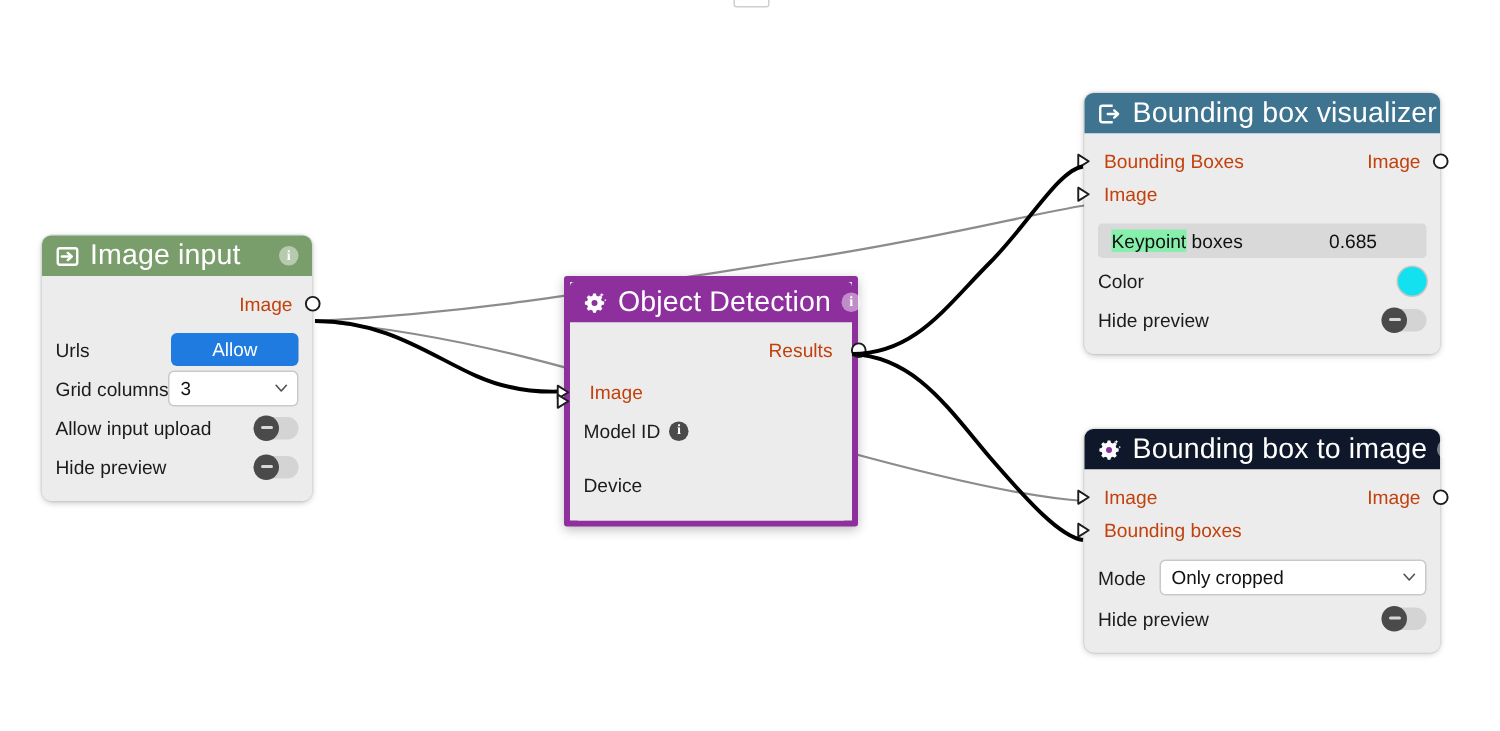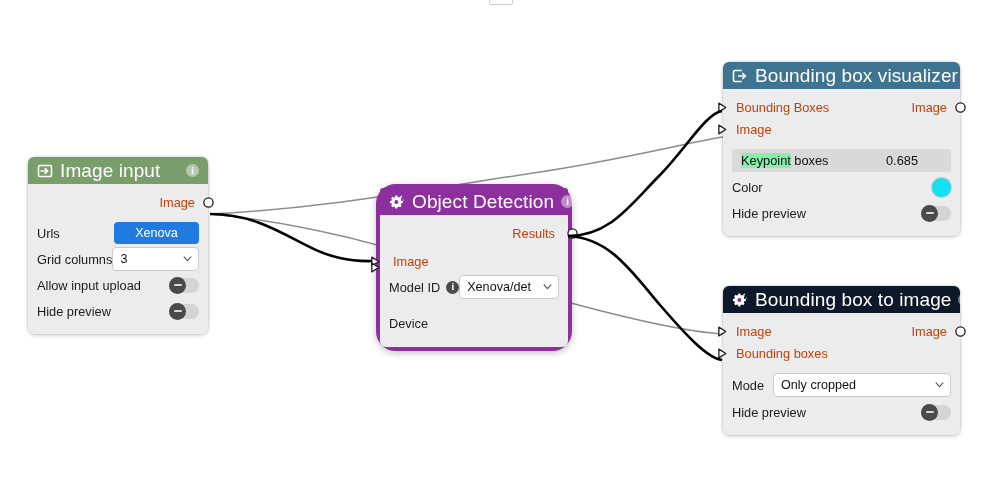--- a/index.html
+++ b/index.html
@@ -30,21 +30,21 @@
   
   .node {
     position: absolute;
     background: #ececec;
     border-radius: 7px;
     box-shadow: 0 1px 4px rgba(0,0,0,0.22), 0 0 0 1px rgba(0,0,0,0.06);
     overflow: visible;
   }
   .node.selected {
     border: 4px solid #8e2f9e;
-    border-radius: 20px;
+    border-radius: 2px;
     box-shadow: 0 2px 7px rgba(0,0,0,0.25);
   }
   .node-header {
     height: 27px;
     display: flex; align-items: center;
     gap: 7px; padding: 0 9px 0 9px;
     border-radius: 6px 6px 0 0;
     color: #ffffff;
   }
   .node.selected .node-header { border-radius: 3px 3px 0 0; }
@@ -197,21 +197,21 @@
         <span class="port out">
           <svg viewBox="0 0 12 12">
               <circle cx="6" cy="6" r="5" fill="#ffffff" stroke="#1c1c1c" stroke-width="1.4"></circle>
             </svg>
         </span>
       </div>
       <div class="gap"></div>
       <div class="w-row">
         <span class="w-label">Urls</span>
         <span class="w-spacer"></span>
-        <button class="btn-blue" style="width:85px;">Xenova</button>
+        <button class="btn-blue" style="width:85px;">Allow</button>
       </div>
       <div class="w-row">
         <span class="w-label">Grid columns</span>
         <span class="w-spacer"></span>
         <span class="select" style="width:72px;">
           <span>3</span>
           <svg class="chev" viewBox="0 0 10 7">
             <path d="M1 1 L5 5.4 L9 1" fill="none" stroke="#555" stroke-width="1.3" stroke-linecap="round" stroke-linejoin="round"></path>
           </svg>
         </span>
@@ -265,26 +265,20 @@
       </div>
       <div class="w-row" style="height:26px;">
         <span class="port in" style="left:-10px;">
           <svg viewBox="0 0 12 12">
               <path d="M2 1.2 L9.6 6 L2 10.8 Z" fill="#ffffff" stroke="#1c1c1c" stroke-width="1.4" stroke-linejoin="round"></path>
             </svg>
         </span>
         <span class="w-label">Model ID</span>
         <span class="info-badge" style="background:#4a4a4a; margin-left:6px;">i</span>
         <span class="w-spacer"></span>
-        <span class="select" style="width:84px;">
-          <span>Xenova/det</span>
-          <svg class="chev" viewBox="0 0 10 7">
-            <path d="M1 1 L5 5.4 L9 1" fill="none" stroke="#555" stroke-width="1.3" stroke-linecap="round" stroke-linejoin="round"></path>
-          </svg>
-        </span>
       </div>
       <div class="gap"></div>
       <div class="w-row" style="height:26px;justify-content:flex-end;">
         <span class="w-label">Device</span>
         <span class="w-spacer"></span>
       </div>
     </div>
   </div>
 
   <div class="node" style="left:723px; top:62px; width:237px;">

